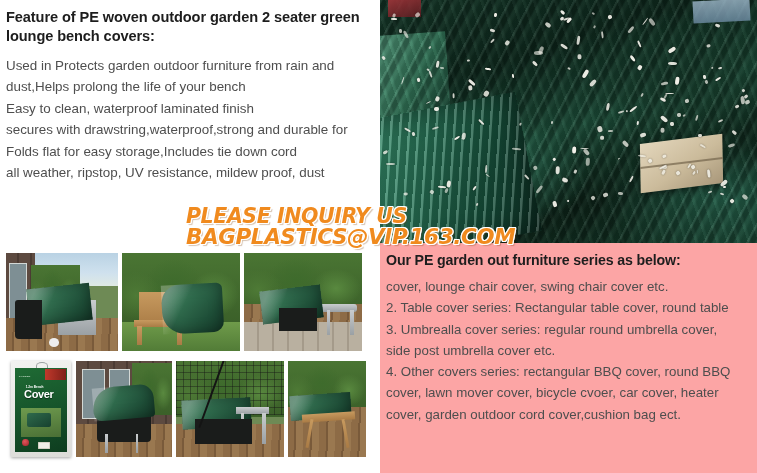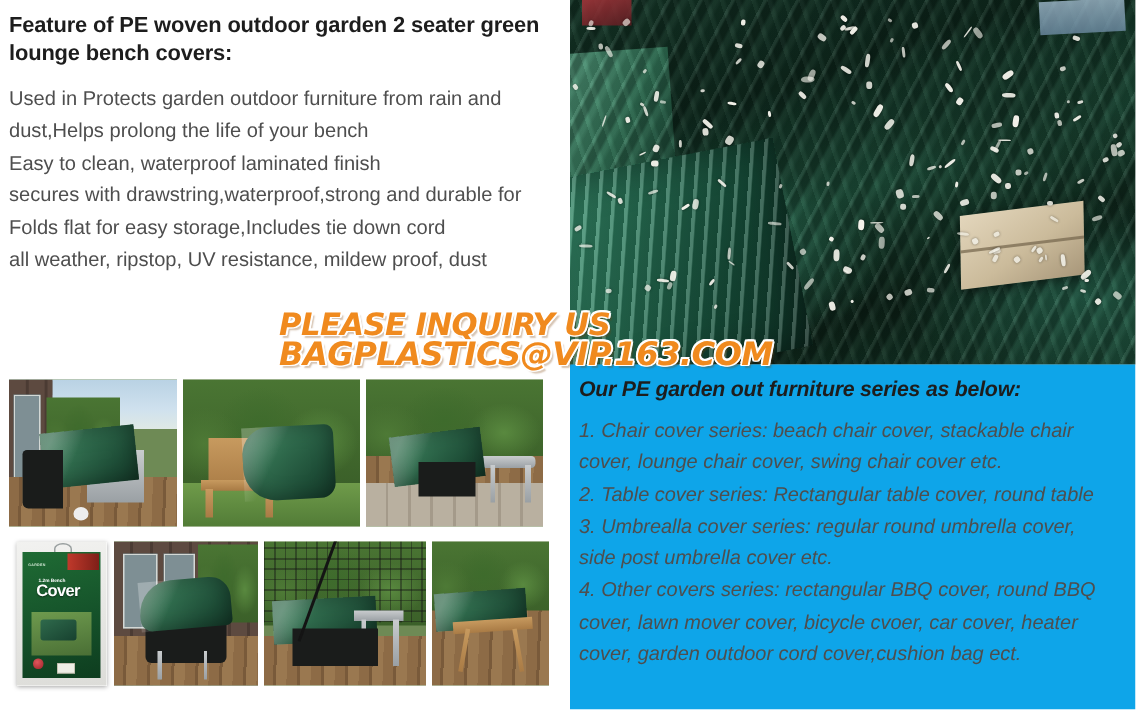--- a/index.html
+++ b/index.html
@@ -69,21 +69,21 @@
   .wh-sky{position:absolute;right:2%;top:0;width:15%;height:9%;
     background:linear-gradient(180deg,#9fb9cc,#6d8ba3);opacity:.8;transform:rotate(-3deg);}
   
   .wh-red{position:absolute;left:2%;top:0;width:9%;height:7%;
     background:linear-gradient(160deg,#a8343a,#5d1c21);opacity:.85;}
   
   .cord{position:absolute;background:#f3f2ea;border-radius:40%;
     box-shadow:0 0 2px rgba(0,0,0,.55);}
 
   
-  .right-text{position:absolute;left:380px;top:243px;width:377px;height:230px;background:#0ea5e9;font-style:italic;}
+  .right-text{position:absolute;left:380px;top:243px;width:377px;height:230px;background:#fca5a5;}
   .series-heading{
     position:absolute;left:6px;top:8px;width:366px;
     font-size:14.2px;font-weight:bold;line-height:18px;color:#1d1d1d;letter-spacing:-0.15px;
   }
   .series-body{
     position:absolute;left:6px;top:33px;width:370px;
     font-size:13.3px;line-height:21.3px;color:#4e4e4e;
   }
   .series-body p{margin:0;}
 
@@ -336,21 +336,20 @@
         <div class="cord" style="left: 45.9228%; top: 65.1127%; width: 2.52824px; height: 3.34144px; transform: rotate(-56.5651deg); opacity: 0.99;"></div>
         <div class="cord" style="left: 60.6076%; top: 6.03079%; width: 4.15535px; height: 4.12302px; transform: rotate(-17.5136deg); opacity: 0.93;"></div>
         <div class="cord" style="left: 27.7646%; top: 72.0249%; width: 5.44967px; height: 1.48442px; transform: rotate(35.9208deg); opacity: 0.73;"></div>
         <div class="cord" style="left: 49.6178%; top: 82.1785%; width: 2.20066px; height: 2.25793px; transform: rotate(43.6156deg); opacity: 0.98;"></div>
       </div>
   </div>
 
   <div class="right-text">
     <div class="series-heading">Our PE garden out furniture series as below:</div>
     <div class="series-body">
-      <p>1. Chair cover series: beach chair cover, stackable chair</p>
       <p>cover, lounge chair cover, swing chair cover etc.</p>
       <p>2. Table cover series: Rectangular table cover, round table</p>
       <p>3. Umbrealla cover series: regular round umbrella cover,</p>
       <p>side post umbrella cover etc.</p>
       <p>4. Other covers series: rectangular BBQ cover, round BBQ</p>
       <p>cover, lawn mover cover, bicycle cvoer, car cover, heater</p>
       <p>cover, garden outdoor cord cover,cushion bag ect.</p>
     </div>
   </div>
 

